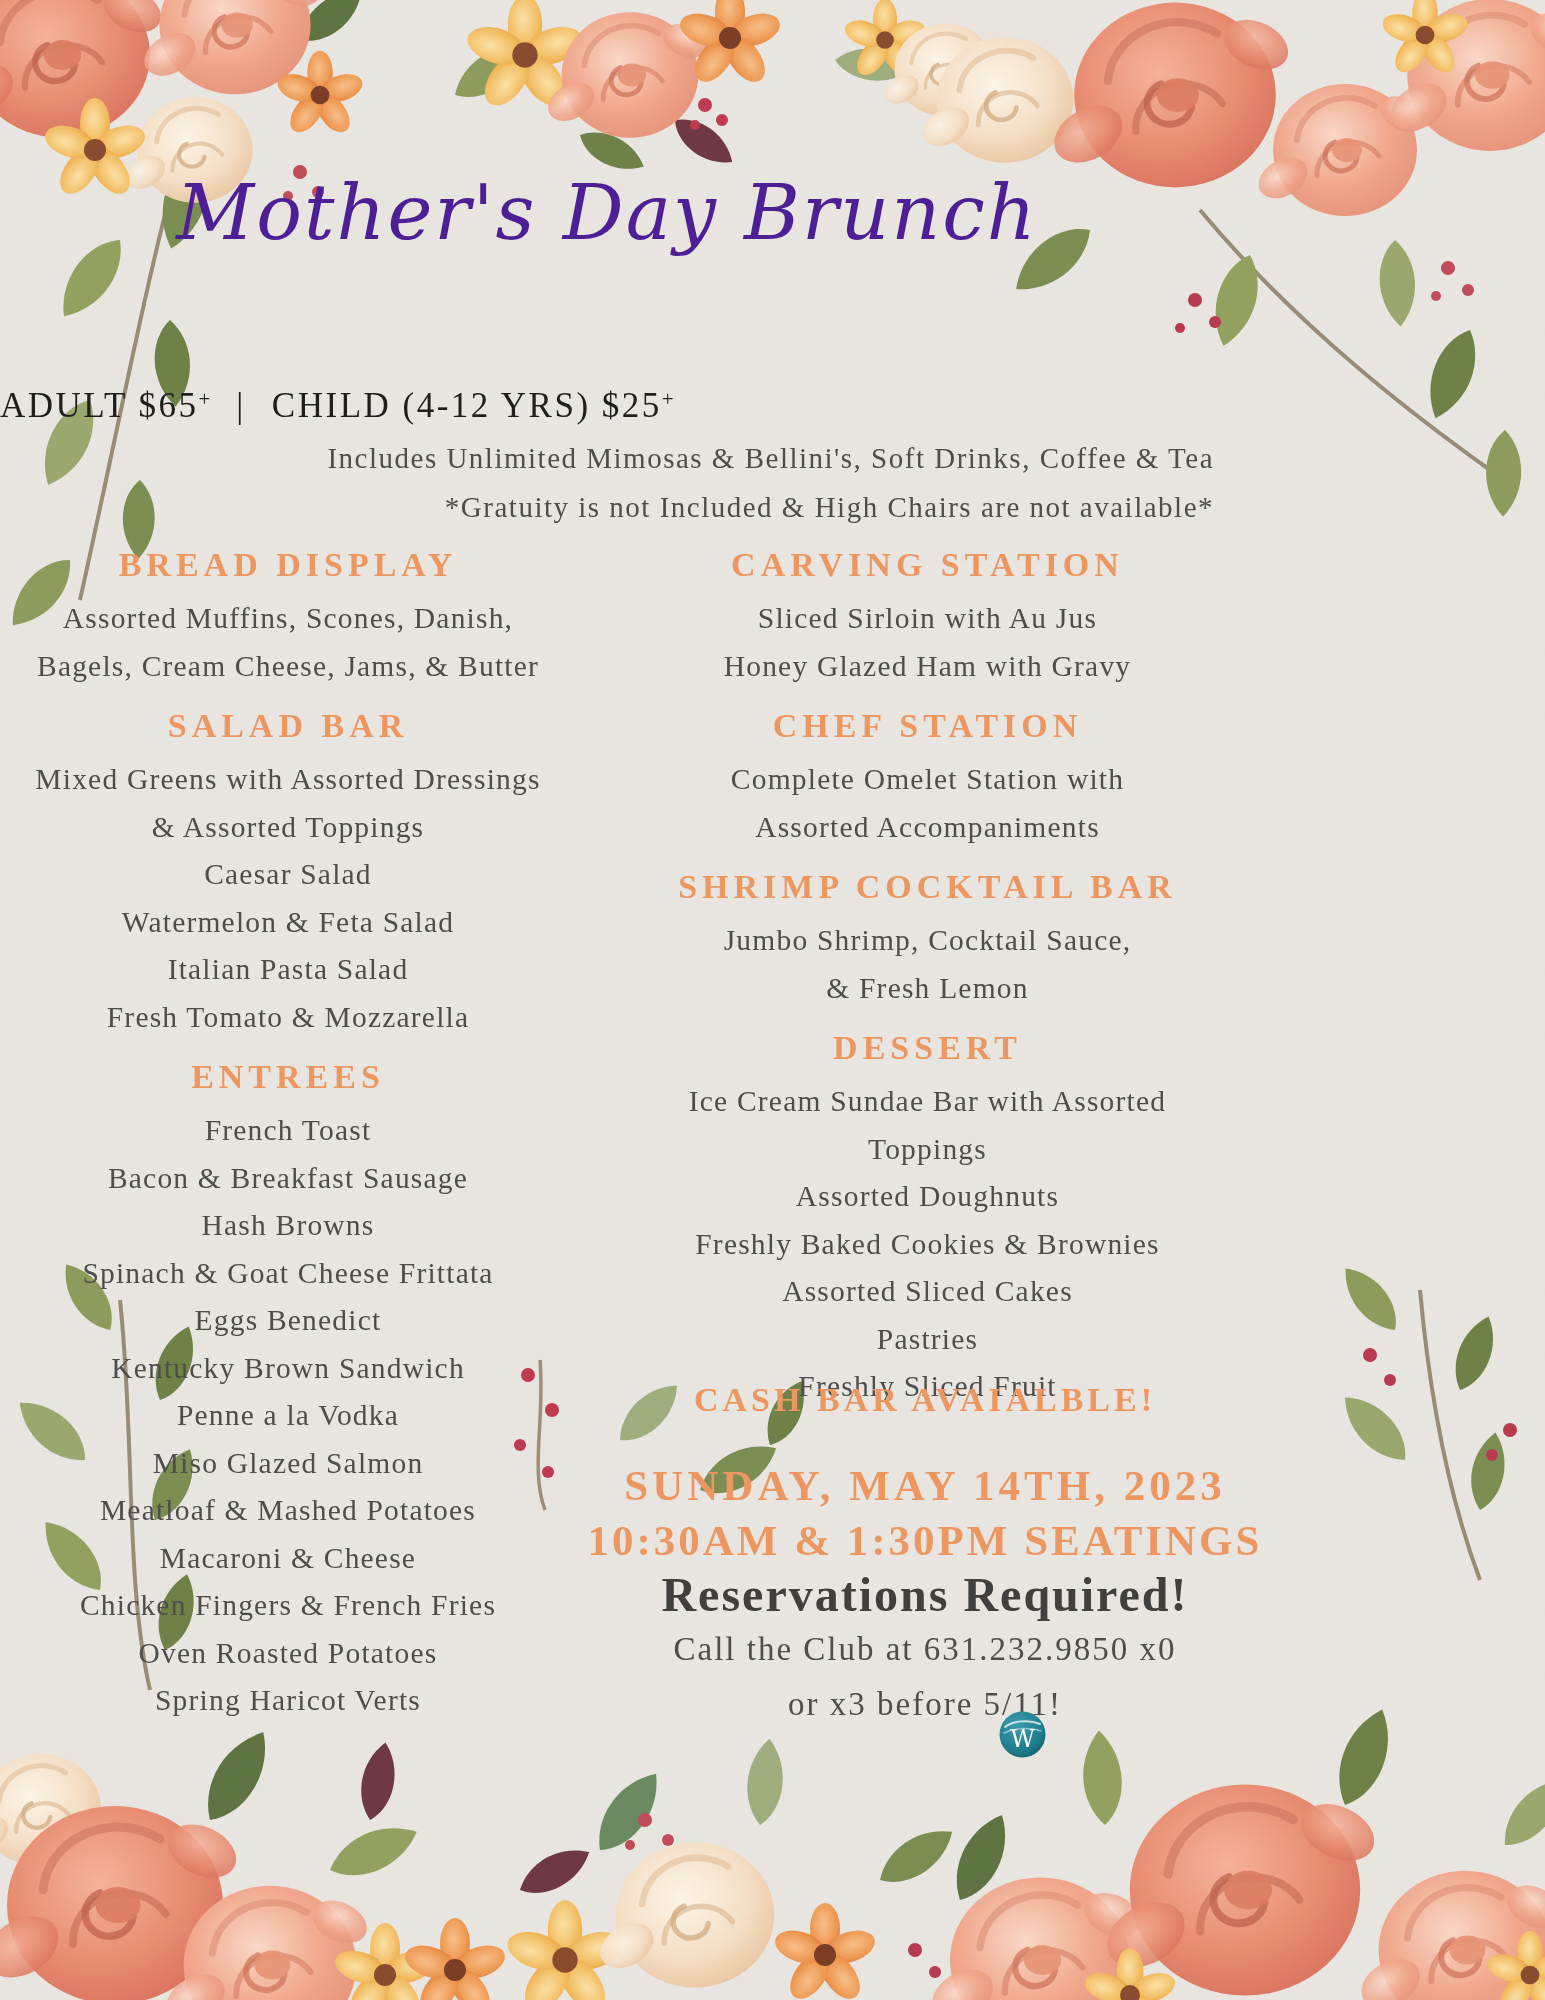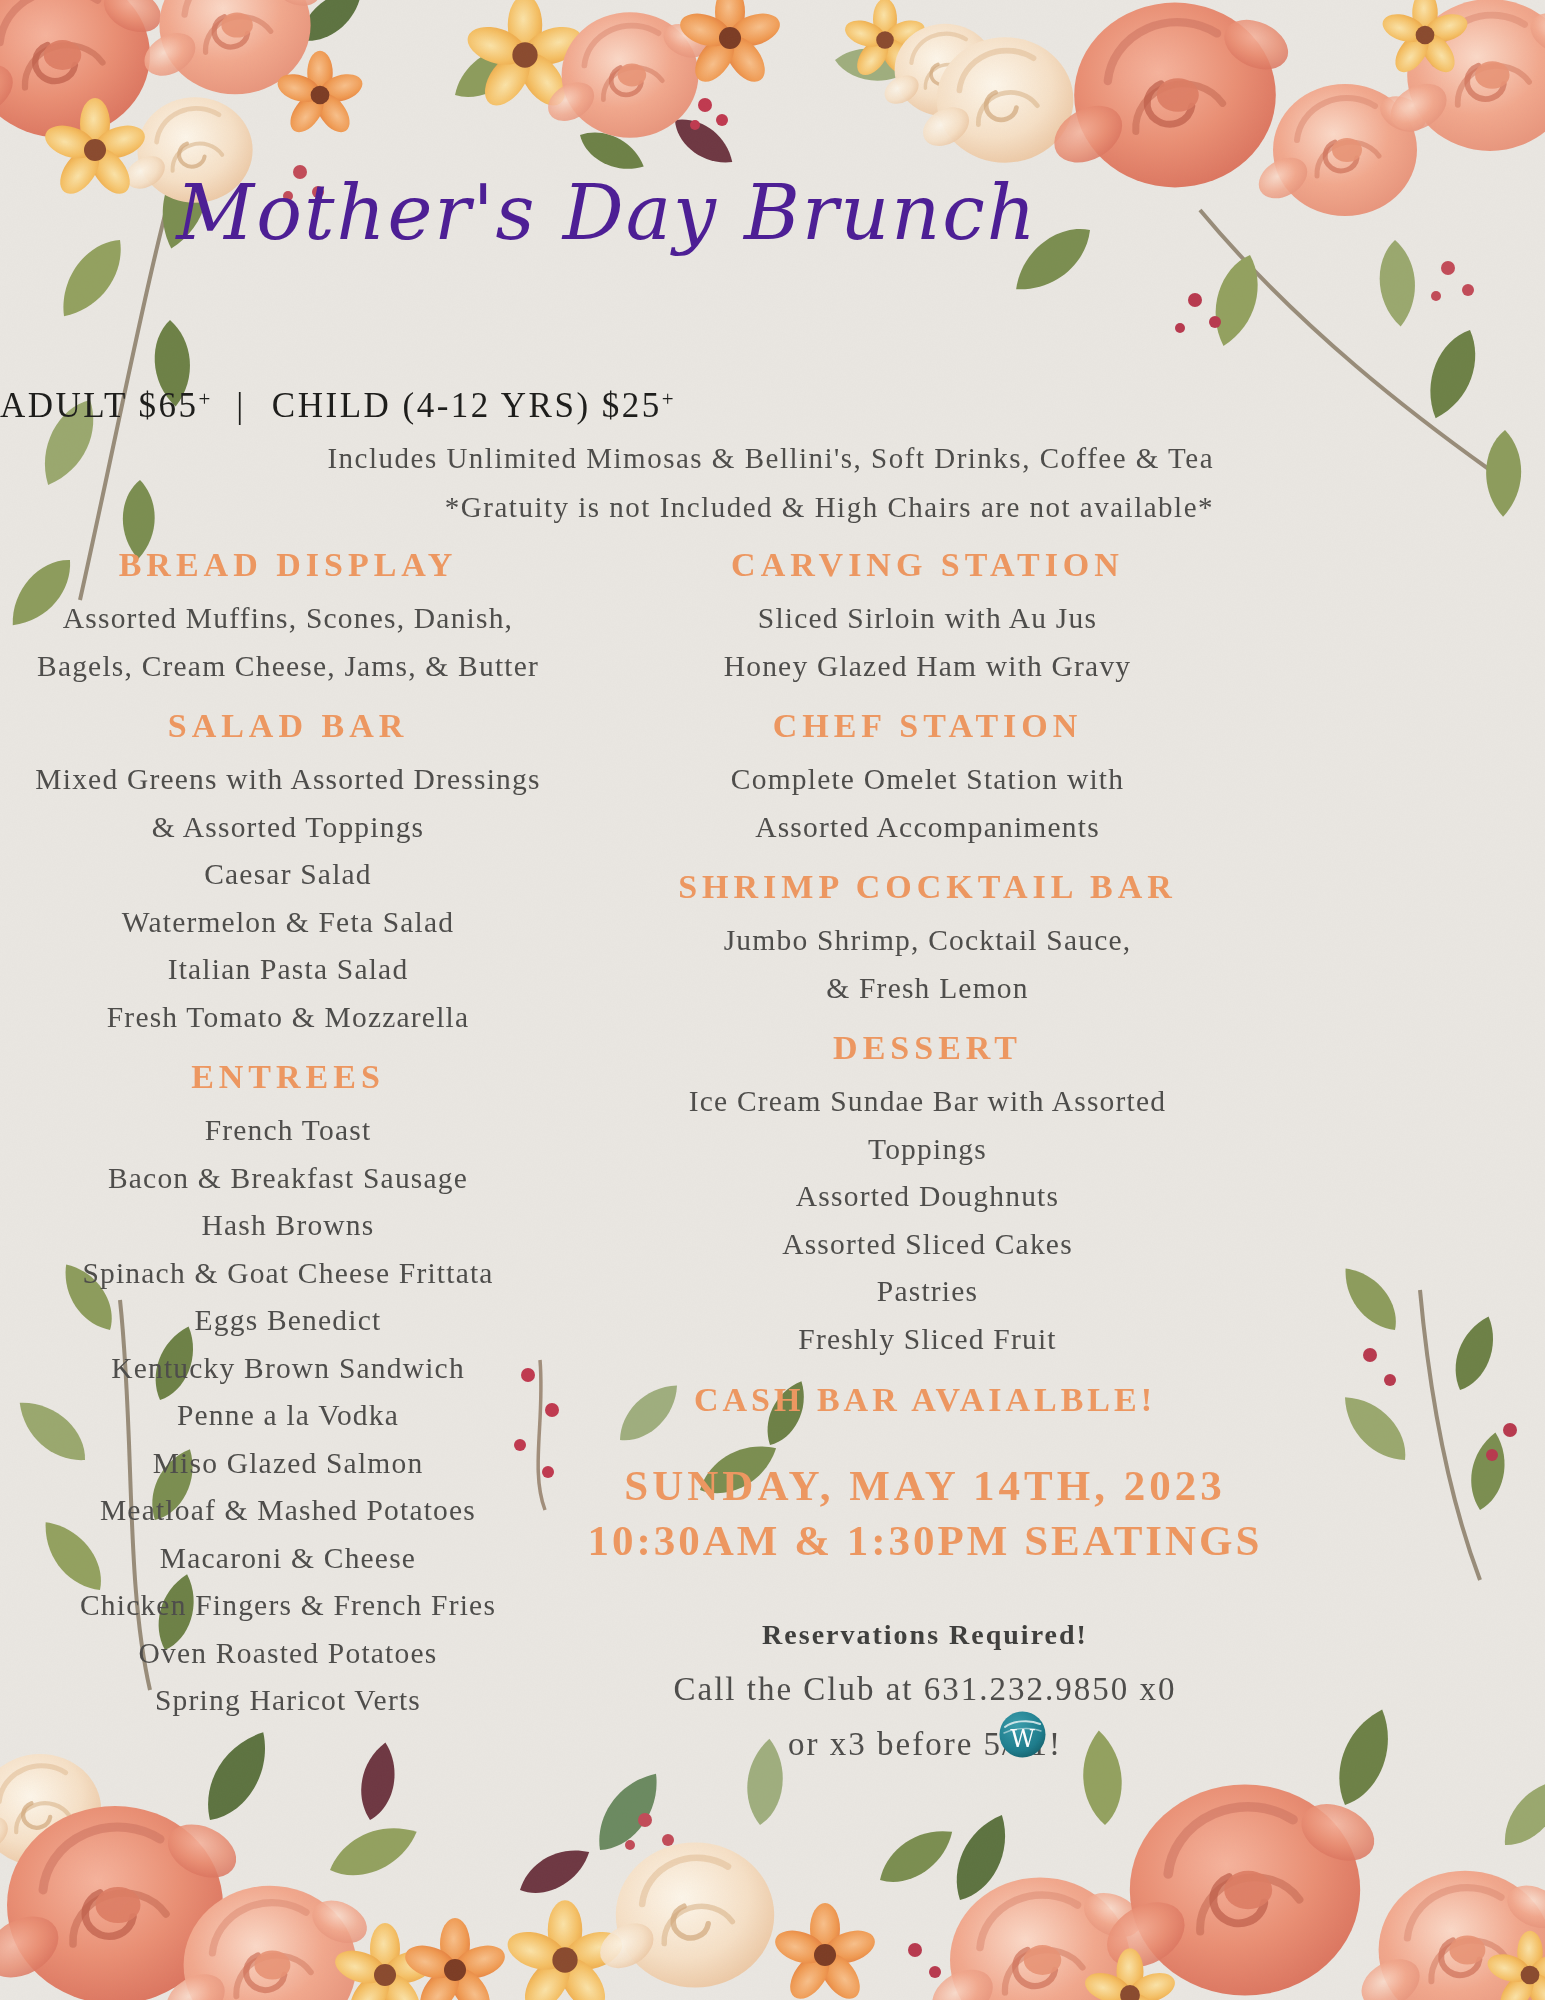--- a/index.html
+++ b/index.html
@@ -53,22 +53,22 @@
   }
   .date-line{
     font-size:43px; font-weight:700; color:#EE9760; letter-spacing:4px;
     line-height:56px; margin-top:36px; white-space:nowrap;
   }
   .seatings-line{
     font-size:43px; font-weight:700; color:#EE9760; letter-spacing:3px;
     line-height:54px; white-space:nowrap;
   }
   .reservations{
-    font-size:28px; font-weight:700; color:#3E3E3C; letter-spacing:2px;
-    line-height:54px; white-space:nowrap;margin-top:40px;
+    font-size:48px; font-weight:700; color:#3E3E3C; letter-spacing:2px;
+    line-height:54px; white-space:nowrap;
   }
   .call-line{
     font-size:33px; color:#4D4C4A; letter-spacing:2px; line-height:55px; white-space:nowrap;
   }
   .club-logo{position:absolute; left:999px; top:1711px; width:47px; height:47px;}
 </style>
 </head>
 <body>
 
 <div class="page">
@@ -329,20 +329,21 @@
       <div class="section">
         <div class="menu-heading">SHRIMP COCKTAIL BAR</div>
         <div class="menu-item">Jumbo Shrimp, Cocktail Sauce,</div>
         <div class="menu-item">&amp; Fresh Lemon</div>
       </div>
       <div class="section">
         <div class="menu-heading">DESSERT</div>
         <div class="menu-item">Ice Cream Sundae Bar with Assorted</div>
         <div class="menu-item">Toppings</div>
         <div class="menu-item">Assorted Doughnuts</div>
+        <div class="menu-item">Freshly Baked Cookies &amp; Brownies</div>
         <div class="menu-item">Assorted Sliced Cakes</div>
         <div class="menu-item">Pastries</div>
         <div class="menu-item">Freshly Sliced Fruit</div>
       </div>
     </div>
 
     <div class="footer">
       <div class="cash-bar">CASH BAR AVAIALBLE!</div>
       <div class="date-line">SUNDAY, MAY 14TH, 2023</div>
       <div class="seatings-line">10:30AM &amp; 1:30PM SEATINGS</div>

